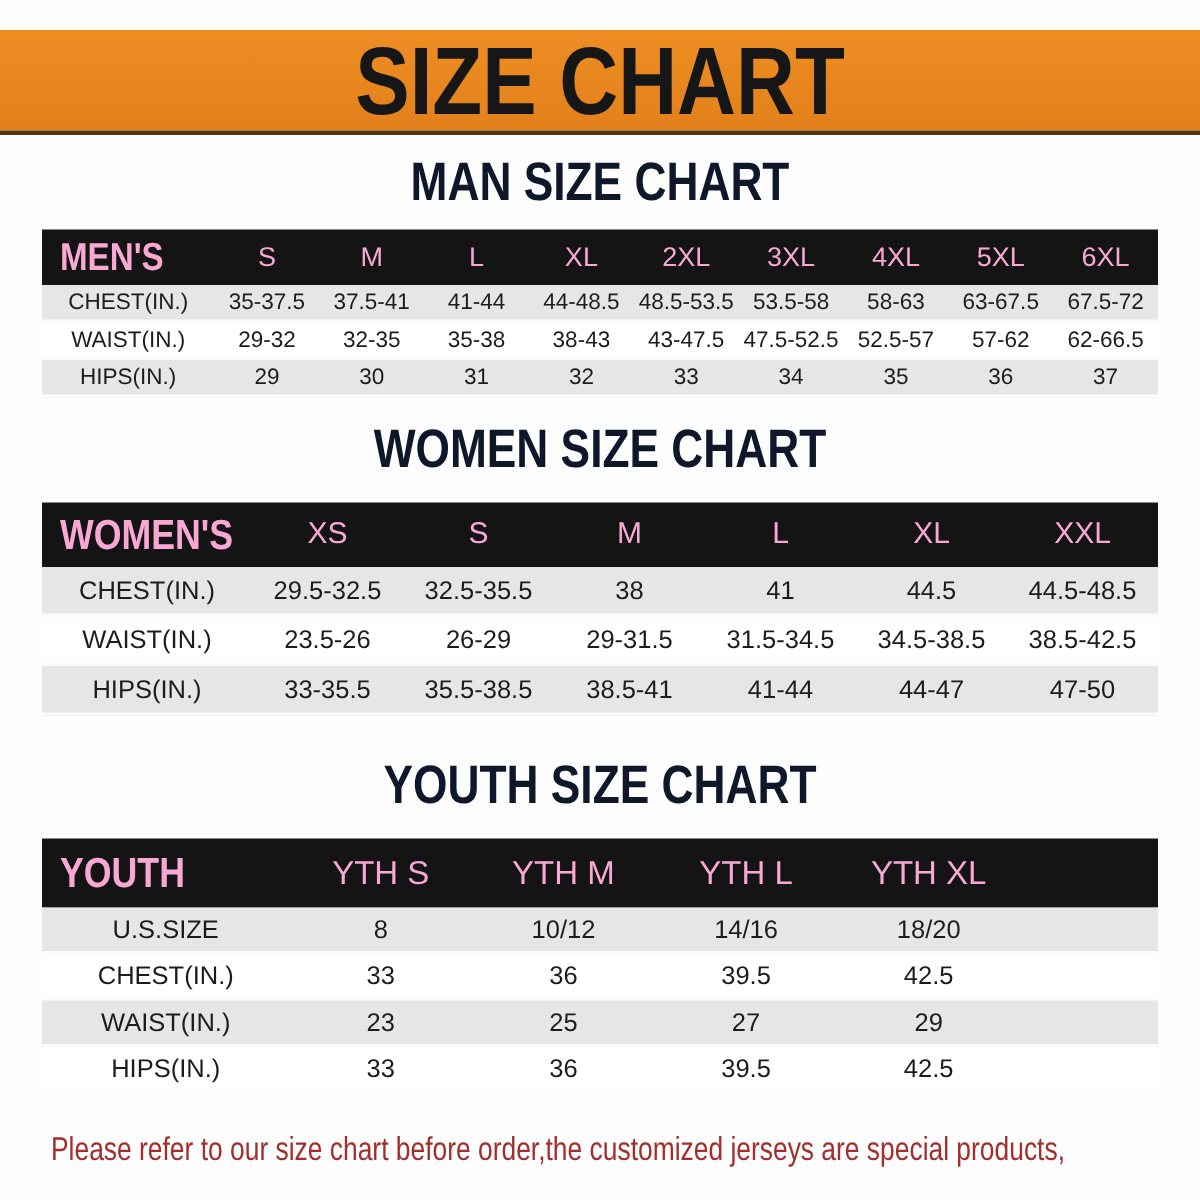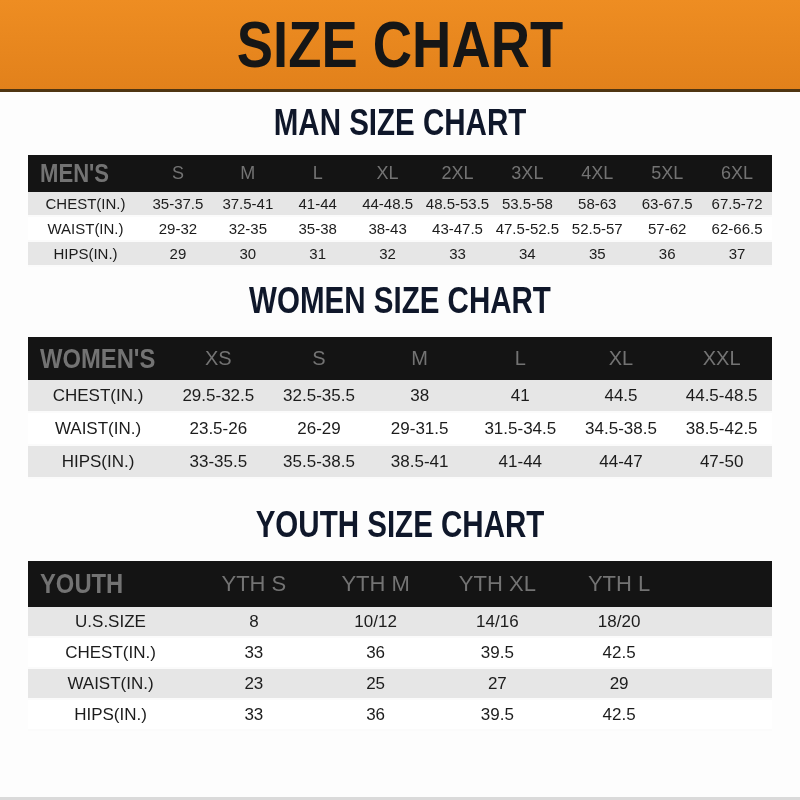--- a/index.html
+++ b/index.html
@@ -5,44 +5,44 @@
   * { margin:0; padding:0; box-sizing:border-box; }
   html,body { width:800px; height:800px; overflow:hidden; }
   body {
     font-family:"Liberation Sans","DejaVu Sans",sans-serif;
     background:#FDFDFD; color:#1C1C1C;
   }
   .page { width:800px; height:800px; border-bottom:3px solid #DADADA; }
 
   
   .banner {
-    height:92px; background:linear-gradient(#EE8D22,#E2811B);
+    height:70px; background:linear-gradient(#EE8D22,#E2811B);
     border-bottom:3px solid #4F3512;
-    display:flex; align-items:center; justify-content:center;
+    display:flex; align-items:center; justify-content:center;margin-top:20px;
   }
   .banner h1 {
     font-size:64px; font-weight:bold; color:#161616;
     letter-spacing:0px; line-height:1;
   }
   .cx { display:inline-block; transform:scaleX(0.85); transform-origin:center; white-space:nowrap; }
   .cxl { display:inline-block; transform:scaleX(0.84); transform-origin:0 50%; white-space:nowrap; }
 
   
   .section-heading {
     text-align:center; font-size:36px; font-weight:bold; color:#0f172a;
     line-height:34px; margin:14px 0 15px;
   }
   .s2 .section-heading { margin:17px 0 19px; }
   .s3 .section-heading { margin:29px 0 19px; }
   .section-heading .cx { transform:scaleX(0.82); }
 
   
   .size-table { width:744px; margin:0 auto; }
   .thead {
-    background:#141414; color:#737373; display:grid; align-items:center;
+    background:#141414; color:#f9a8d4; display:grid; align-items:center;
     box-shadow:0 1px 0 rgba(0,0,0,0.35);
   }
   .corner { font-weight:bold; padding-left:12px; text-align:left; }
   .corner .cxl { transform:scaleX(0.85); }
   .hcell { text-align:center; font-weight:400; }
   .trow { display:grid; align-items:center; border-bottom:2px solid #FBFBFB; }
   .trow.alt { background:#E6E6E6; }
   .trow.plain { background:#FFFFFF; }
   .rlabel, .cell { text-align:center; }
 
@@ -176,22 +176,22 @@
     </div>
   </section>
 
   <section class="s3">
     <h2 class="section-heading"><span class="cx">YOUTH SIZE CHART</span></h2>
     <div class="size-table youth">
       <div class="thead">
         <span class="corner"><span class="cxl">YOUTH</span></span>
         <span class="hcell">YTH S</span>
         <span class="hcell">YTH M</span>
+        <span class="hcell">YTH L</span>
         <span class="hcell">YTH XL</span>
-        <span class="hcell">YTH L</span>
       </div>
       <div class="trow alt">
         <span class="rlabel">U.S.SIZE</span>
         <span class="cell">8</span>
         <span class="cell">10/12</span>
         <span class="cell">14/16</span>
         <span class="cell">18/20</span>
       </div>
       <div class="trow plain">
         <span class="rlabel">CHEST(IN.)</span>
@@ -211,15 +211,16 @@
         <span class="rlabel">HIPS(IN.)</span>
         <span class="cell">33</span>
         <span class="cell">36</span>
         <span class="cell">39.5</span>
         <span class="cell">42.5</span>
       </div>
     </div>
   </section>
 
   <footer class="footer-note">
+    <p><span class="cxl" style="transform:scaleX(0.8)">Please refer to our size chart before order,the customized jerseys are special products,</span></p>
   </footer>
 
 </div>
 
 </body></html>

